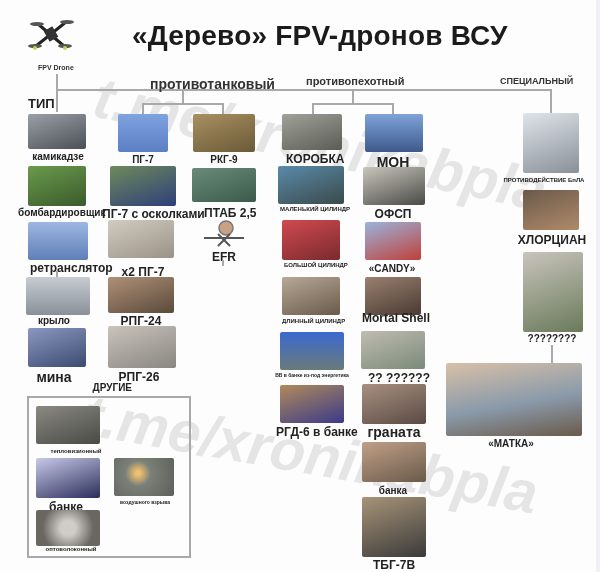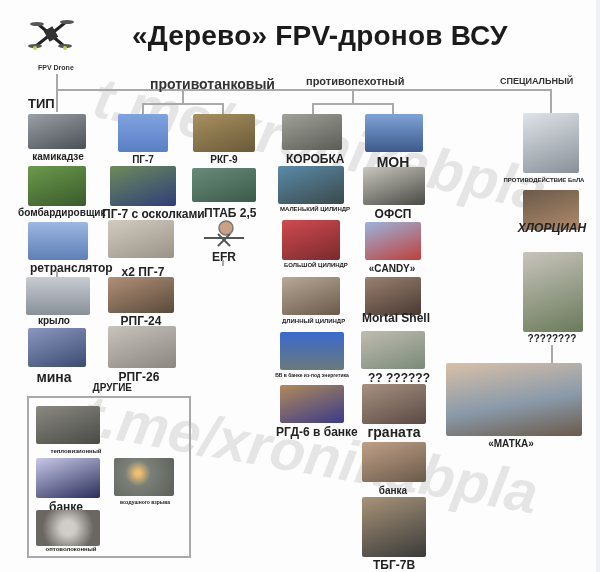--- a/index.html
+++ b/index.html
@@ -185,21 +185,21 @@
   </div>
 <div class="lbl s12" style="left:366px; top:558px; width:56px;">ТБГ-7В</div>
 
 <div class="pic" style="left:523px; top:113px; width:56px; height:60px;">
     <div style="width:100%;height:100%;background:linear-gradient(160deg,#dfe4ea,#8a9098);"></div>
   </div>
 <div class="lbl s6" style="left:492px; top:177px; width:104px;">ПРОТИВОДЕЙСТВИЕ БпЛА</div>
 <div class="pic" style="left:523px; top:190px; width:56px; height:40px;">
     <div style="width:100%;height:100%;background:linear-gradient(160deg,#6a5a4a,#b08a6a);"></div>
   </div>
-<div class="lbl s12" style="left:516px; top:221px; width:72px;font-style:italic;">ХЛОРЦИАН</div>
+<div class="lbl s12" style="left:516px; top:233px; width:72px;">ХЛОРЦИАН</div>
 <div class="pic" style="left:523px; top:252px; width:60px; height:80px;">
     <div style="width:100%;height:100%;background:linear-gradient(160deg,#c8c4bc,#6a7a5a);"></div>
   </div>
 <div class="lbl s10" style="left:524px; top:333px; width:56px;">????????</div>
 <div class="line" style="left:551px; top:345px; width:2px; height:18px;"></div>
 <div class="pic" style="left:446px; top:363px; width:136px; height:73px;">
     <div style="width:100%;height:100%;background:linear-gradient(170deg,#d8c0a8,#8a9aaa 55%,#6a5a4a);"></div>
   </div>
 <div class="lbl s10" style="left:478px; top:438px; width:66px;">«МАТКА»</div>
 

